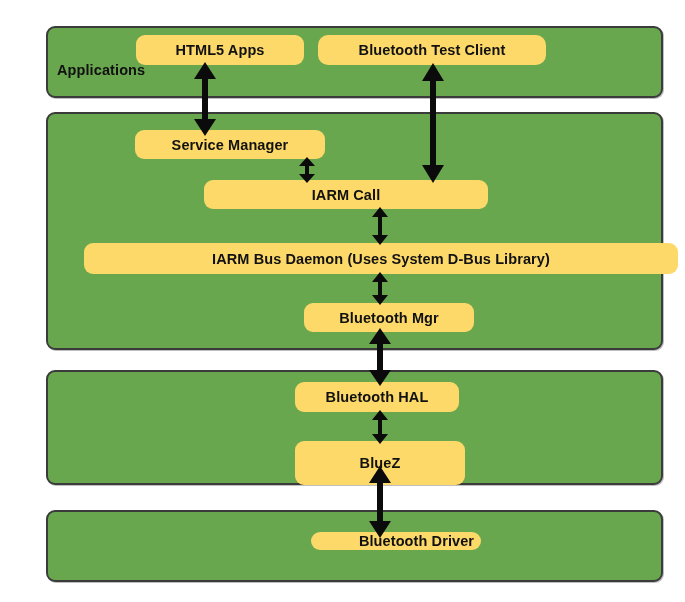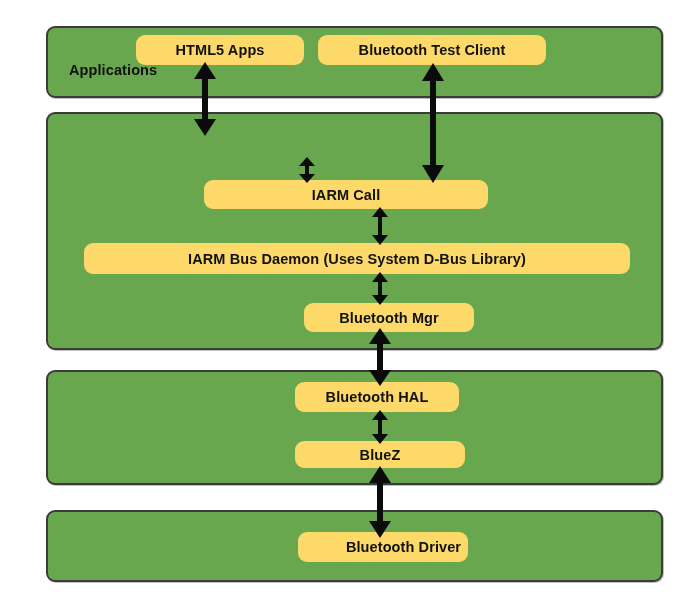--- a/index.html
+++ b/index.html
@@ -29,21 +29,20 @@
     box-sizing: border-box;
     box-shadow: 1px 1px 0 rgba(0,0,0,0.25);
   }
   .panel-label {
     position: absolute;
     font-size: 14.5px;
     font-weight: bold;
     color: #111111;
     white-space: nowrap;
     letter-spacing: 0.1px;
-    margin-left: 12px;
   }
   .node-box {
     position: absolute;
     background: #FCD968;
     border-radius: 9px;
     box-sizing: border-box;
     display: flex;
     align-items: center;
     justify-content: center;
     z-index: 3;
@@ -71,52 +70,55 @@
 
 <div id="diagram">
 
   <div class="layer-panel" style="left:46px; top:26px; width:617px; height:72px;"></div>
   <div class="panel-label" style="left:57px; top:62px;">Applications</div>
 
   <div class="node-box" style="left:136px; top:35px; width:168px; height:30px;">
     <span class="node-label">HTML5 Apps</span>
   </div>
 
-  <div class="node-box" style="left:318px; top:35px; width:228px; height:30px;">
+  <div class="node-box" style="left:318px; top:35px; width:228px; height:30px;border-radius:10px;">
     <span class="node-label">Bluetooth Test Client</span>
   </div>
 
   <div class="layer-panel" style="left:46px; top:112px; width:617px; height:238px;"></div>
 
+  <div class="node-box" style="left:135px; top:130px; width:190px; height:29px;">
+    <span class="node-label">Service Manager</span>
+  </div>
 
   <div class="node-box" style="left:204px; top:180px; width:284px; height:29px;">
     <span class="node-label">IARM Call</span>
   </div>
 
-  <div class="node-box" style="left:84px; top:243px; width:546px; height:31px;">
+  <div class="node-box" style="left:84px; top:243px; width:594px; height:31px;">
     <span class="node-label">IARM Bus Daemon (Uses System D-Bus Library)</span>
   </div>
 
   <div class="node-box" style="left:304px; top:303px; width:170px; height:29px;">
     <span class="node-label">Bluetooth Mgr</span>
   </div>
 
   <div class="layer-panel" style="left:46px; top:370px; width:617px; height:115px;"></div>
 
   <div class="node-box" style="left:295px; top:382px; width:164px; height:30px;">
     <span class="node-label">Bluetooth HAL</span>
   </div>
 
-  <div class="node-box" style="left:295px; top:441px; width:170px; height:27px;">
+  <div class="node-box" style="left:295px; top:441px; width:170px; height:44px;">
     <span class="node-label">BlueZ</span>
   </div>
 
   <div class="layer-panel" style="left:46px; top:510px; width:617px; height:72px;"></div>
 
-  <div class="node-box" style="left:298px; top:532px; width:170px; height:30px;padding-left:41px;">
+  <div class="node-box" style="left:311px; top:532px; width:170px; height:18px;padding-left:41px;">
     <span class="node-label">Bluetooth Driver</span>
   </div>
 
   <svg class="arrow-svg" style="left:193px; top:62px;" width="24" height="74" viewBox="0 0 24 74">
     <polygon points="12,0 23,17 15,17 15,57 23,57 12,74 1,57 9,57 9,17 1,17"></polygon>
   </svg>
 
   <svg class="arrow-svg" style="left:421px; top:63px;" width="24" height="120" viewBox="0 0 24 120">
     <polygon points="12,0 23,18 15,18 15,102 23,102 12,120 1,102 9,102 9,18 1,18"></polygon>
   </svg>

